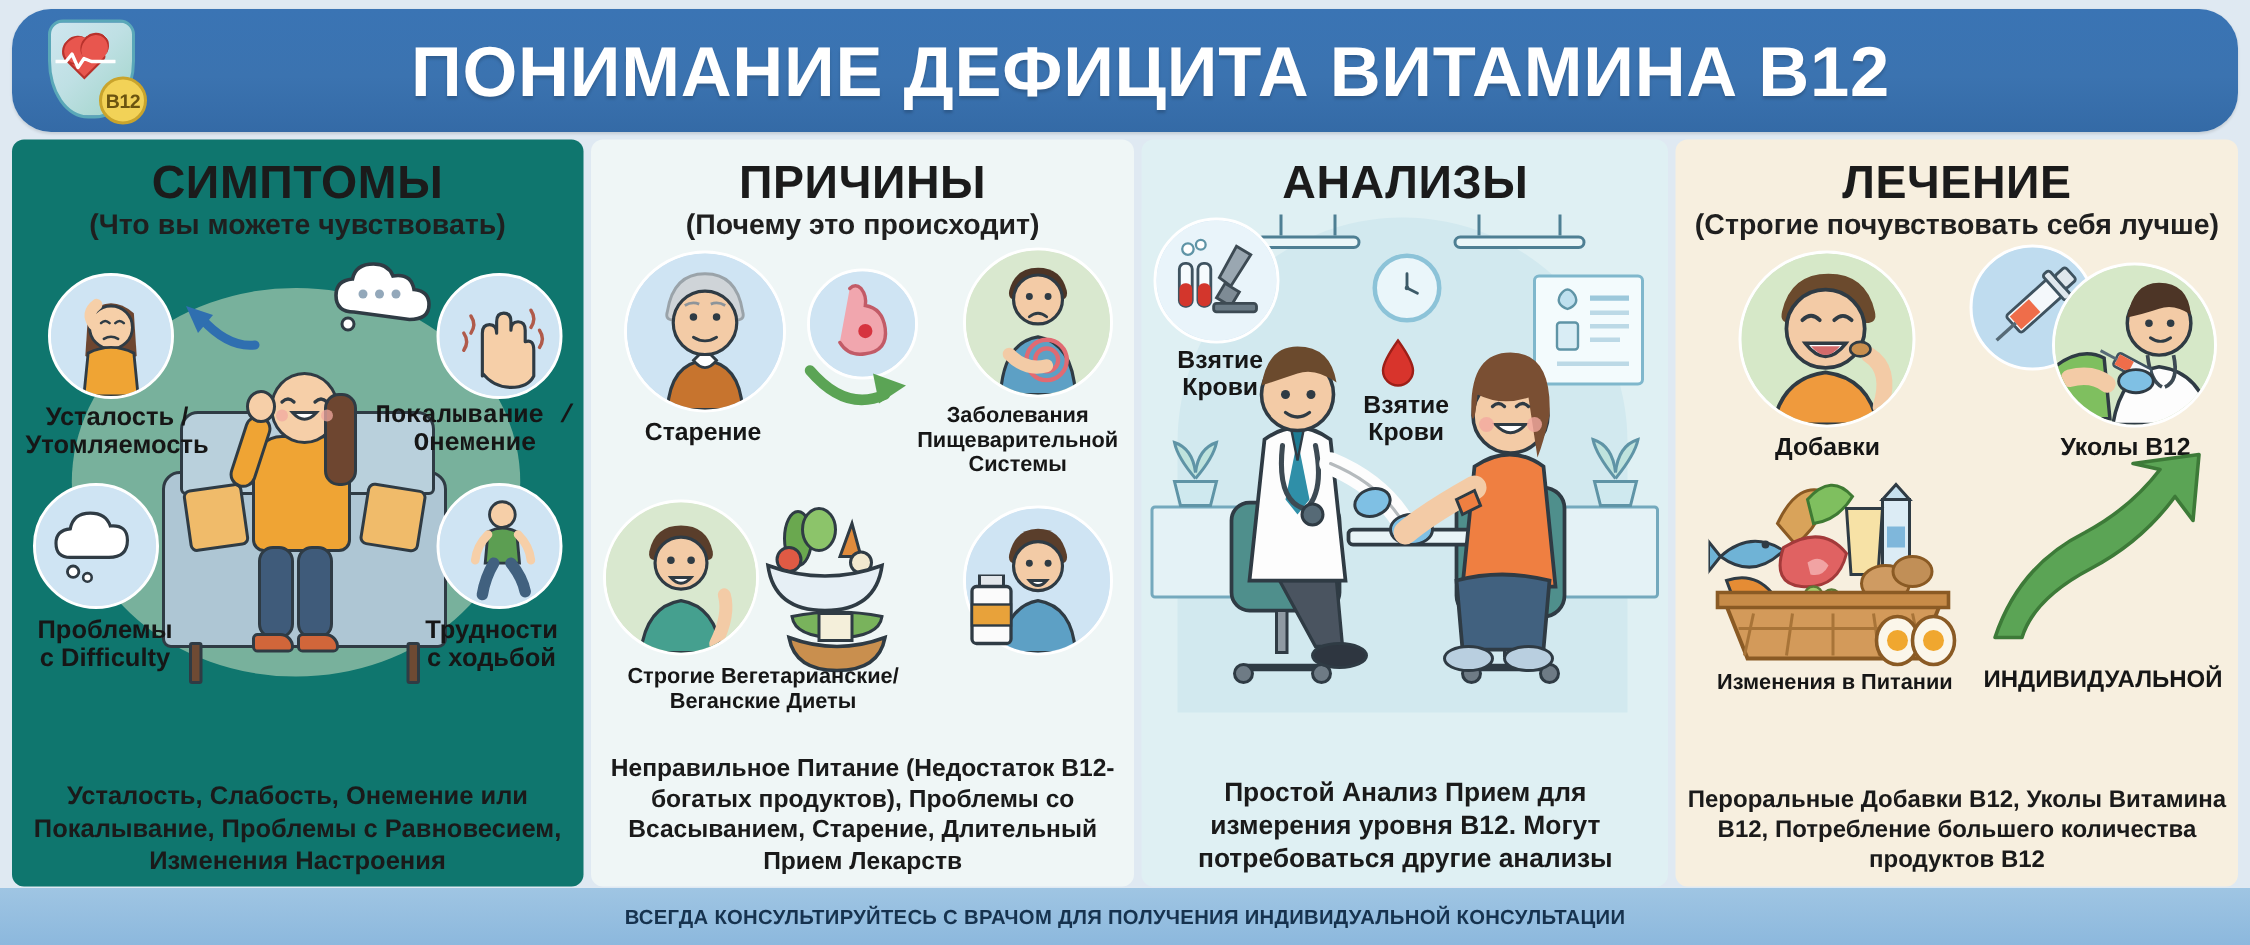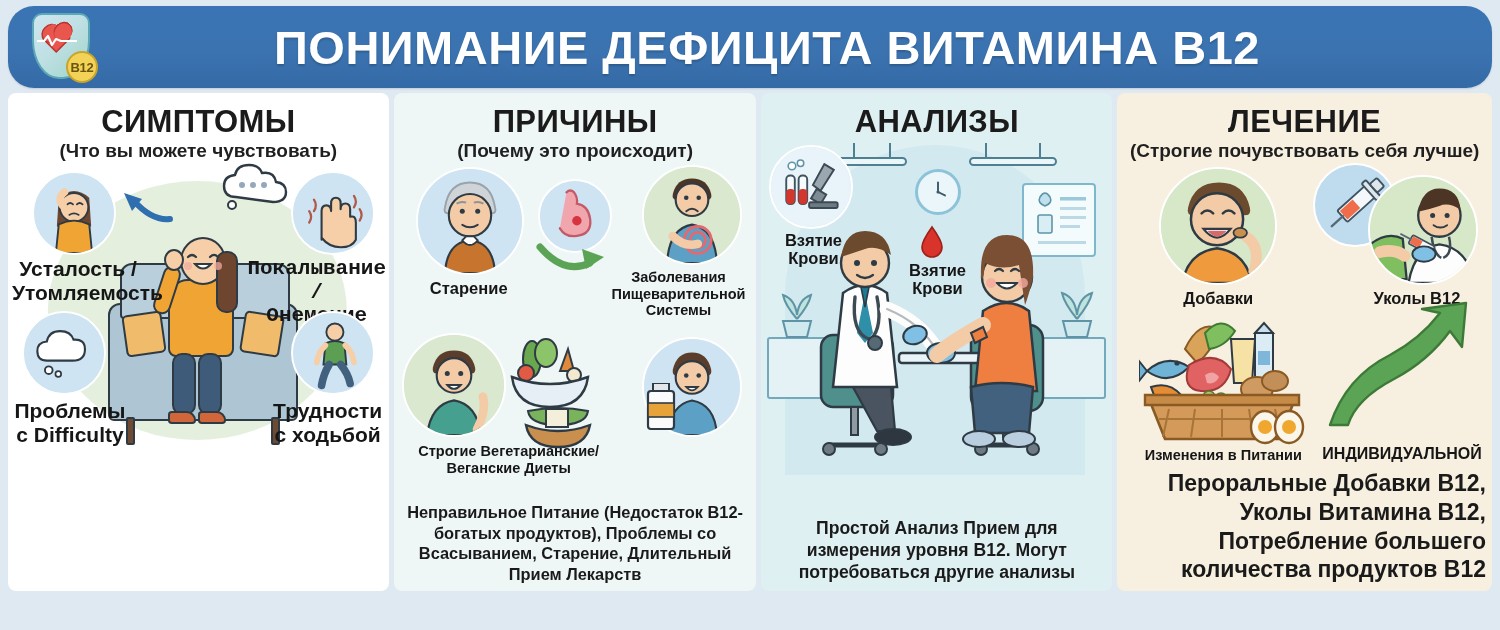--- a/index.html
+++ b/index.html
@@ -95,21 +95,21 @@
     gap: 5px;
   }
   .col {
     position: relative;
     height: 100%;
     border-radius: 8px;
     overflow: hidden;
     display: flex;
     flex-direction: column;
   }
-  .col-1 { width: 382px; background: #ffffff; }
+  .col-1 { width: 382px; background: #0f766e; gap: 11px; }
   .col-2 { width: 364px; background: #eff6f6; }
   .col-3 { width: 352px; background: #dff0f3; }
   .col-4 { width: 376px; background: #f7efdf; }
 
   .col-head { padding-top: 13px; text-align: center; }
   .col-title {
     font-size: 31px; font-weight: bold; color: #1b1b1b;
     letter-spacing: .4px; line-height: 1.05;
   }
   .col-sub {
@@ -123,21 +123,21 @@
     text-align: center;
     font-size: 17.5px;
     font-weight: bold;
     color: #1a1a1a;
     line-height: 1.25;
     padding: 0 6px 7px;
   }
   .col-1 .col-foot { font-size: 17px; }
   .col-2 .col-foot { font-size: 16.4px; }
   .col-3 .col-foot { font-size: 17.6px; }
-  .col-4 .col-foot { font-size: 23px; text-align: right; }
+  .col-4 .col-foot { font-size: 16px; }
 
   
   .footer {
     position: absolute;
     left: 0; bottom: 0;
     width: 1500px; height: 38px;
     background: linear-gradient(180deg,#9fc5e3 0%, #8cb8dd 100%);
     display: flex; align-items: center; justify-content: center;
   }
   .footer-text {
@@ -155,21 +155,21 @@
     border: 2px solid #ffffff;
     overflow: hidden;
     display: flex; align-items: center; justify-content: center;
   }
   .circ.green { background: #d9e8cf; }
   .circ.blue  { background: #cfe4f3; }
   .circ.softblue { background: #d9eaf6; }
 
   .cap {
     position: absolute;
-    font-size: 21px;
+    font-size: 17px;
     font-weight: bold;
     color: #161616;
     line-height: 1.12;
     text-align: center;
     white-space: pre-line;
   }
   .cap.lg { font-size: 16.5px; }
   .cap.sm { font-size: 14.5px; }
 
   .scene-bg { position: absolute; inset: 0; }
@@ -372,20 +372,21 @@
             <path d="M34 32 q10 -5 20 0 l2 22 h-24 Z" fill="#5c9e52" stroke="#2f3b44" stroke-width="2"></path>
             <path d="M34 34 q-8 8 -9 18" stroke="#f6cfa8" stroke-width="6" fill="none" stroke-linecap="round"></path>
             <path d="M55 34 q8 8 9 18" stroke="#f6cfa8" stroke-width="6" fill="none" stroke-linecap="round"></path>
             <path d="M38 54 q-6 10 -8 22" stroke="#41617f" stroke-width="8" fill="none" stroke-linecap="round"></path>
             <path d="M50 54 q8 10 10 20" stroke="#41617f" stroke-width="8" fill="none" stroke-linecap="round"></path>
           </svg>
         </div>
         <div class="cap" style="right:2px; top:238px; width:118px;">Трудности
 с ходьбой</div>
       </div>
+      <div class="col-foot">Усталость, Слабость, Онемение или Покалывание, Проблемы с Равновесием, Изменения Настроения</div>
     </div>
 
     <div class="col col-2">
       <div class="col-head">
         <div class="col-title">ПРИЧИНЫ</div>
         <div class="col-sub">(Почему это происходит)</div>
       </div>
       <div class="col-art">
 
         <div class="circ blue" style="left:22px; top:6px; width:108px; height:108px;">
@@ -739,13 +740,16 @@
           </svg>
         </div>
 
         <div class="cap sm" style="left:10px; top:286px; width:192px;">Изменения в Питании</div>
         <div class="cap" style="right:4px; top:284px; width:172px; font-size:16px;">ИНДИВИДУАЛЬНОЙ</div>
       </div>
       <div class="col-foot">Пероральные Добавки B12, Уколы Витамина B12, Потребление большего количества продуктов B12</div>
     </div>
   </div>
 
+  <div class="footer">
+    <div class="footer-text">ВСЕГДА КОНСУЛЬТИРУЙТЕСЬ С ВРАЧОМ ДЛЯ ПОЛУЧЕНИЯ ИНДИВИДУАЛЬНОЙ КОНСУЛЬТАЦИИ</div>
+  </div>
 </div>
 
 </body></html>

